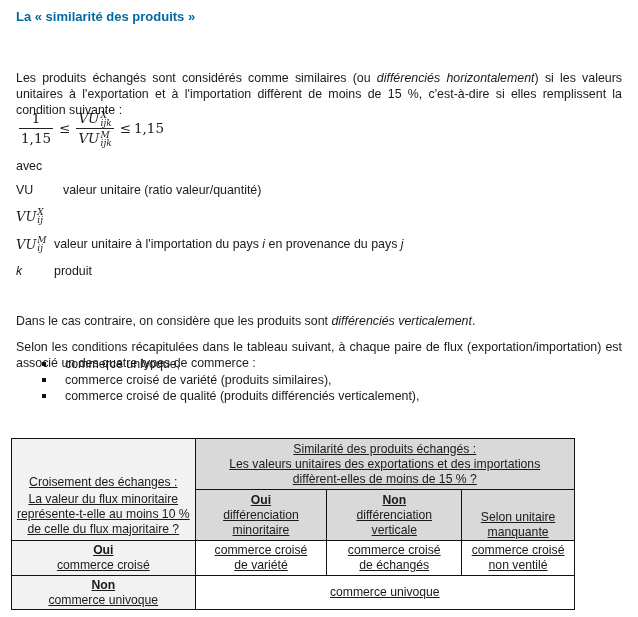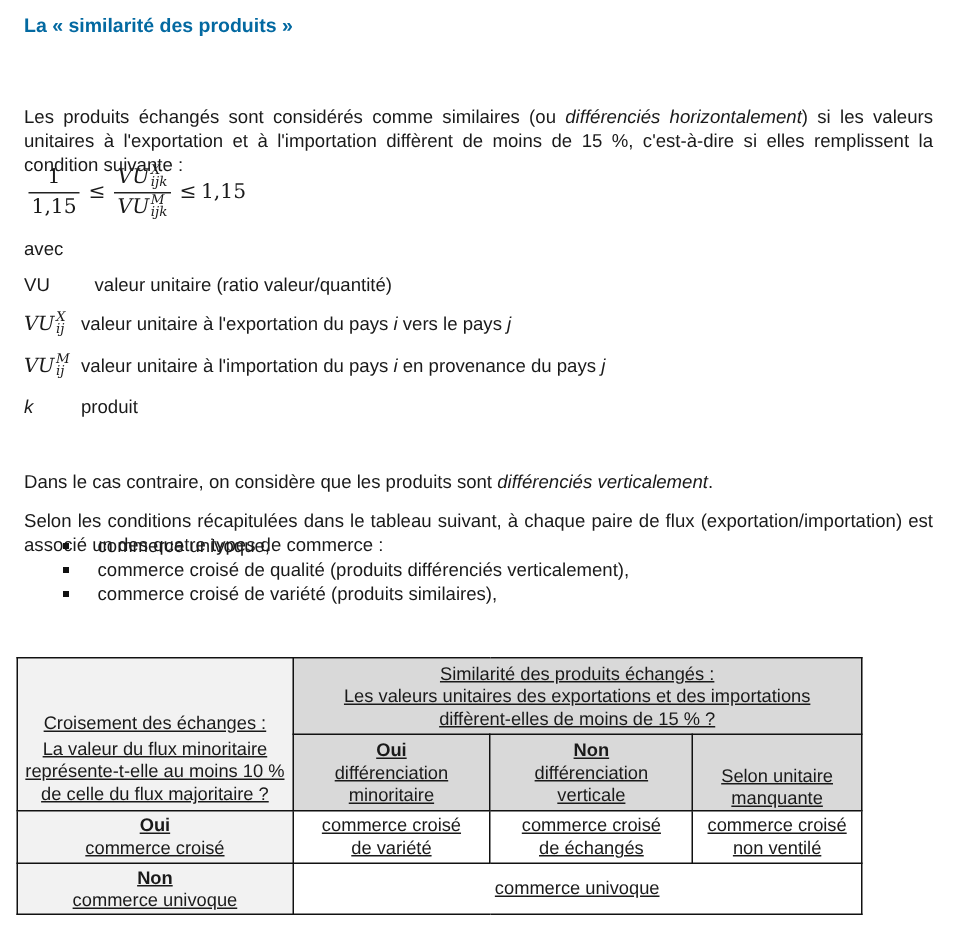--- a/index.html
+++ b/index.html
@@ -79,21 +79,20 @@
 </div>
 
 <div class="defrow" style="top:206px;">
   <span class="defterm math">
       <i>VU</i>
       <span class="supsub">
         <i>X</i>
         <i>ij</i>
       </span>
     </span>
-  <span class="defdesc"><span>valeur unitaire à l'exportation du pays </span><i>i</i><span> vers le pays </span><i>j</i></span>
 </div>
 
 <div class="defrow" style="top:234px;">
   <span class="defterm math">
       <i>VU</i>
       <span class="supsub">
         <i>M</i>
         <i>ij</i>
       </span>
     </span>
@@ -109,25 +108,25 @@
 
 <div class="para" style="top:315px;">Selon les conditions récapitulées dans le tableau suivant, à chaque paire de flux (exportation/importation) est associé un des quatre types de commerce :</div>
 
 <ul class="bullets">
   <li>
       <span class="sq"></span>
       <span>commerce univoque,</span>
     </li>
   <li>
       <span class="sq"></span>
-      <span>commerce croisé de qualité (produits différenciés verticalement),</span>
+      <span>commerce croisé de variété (produits similaires),</span>
     </li>
   <li>
       <span class="sq"></span>
-      <span>commerce croisé de variété (produits similaires),</span>
+      <span>commerce croisé de qualité (produits différenciés verticalement),</span>
     </li>
 </ul>
 
 <table class="summary">
   <colgroup>
     <col style="width:184px">
       <col style="width:132px">
       <col style="width:135px">
       <col style="width:113px">
   </colgroup>

